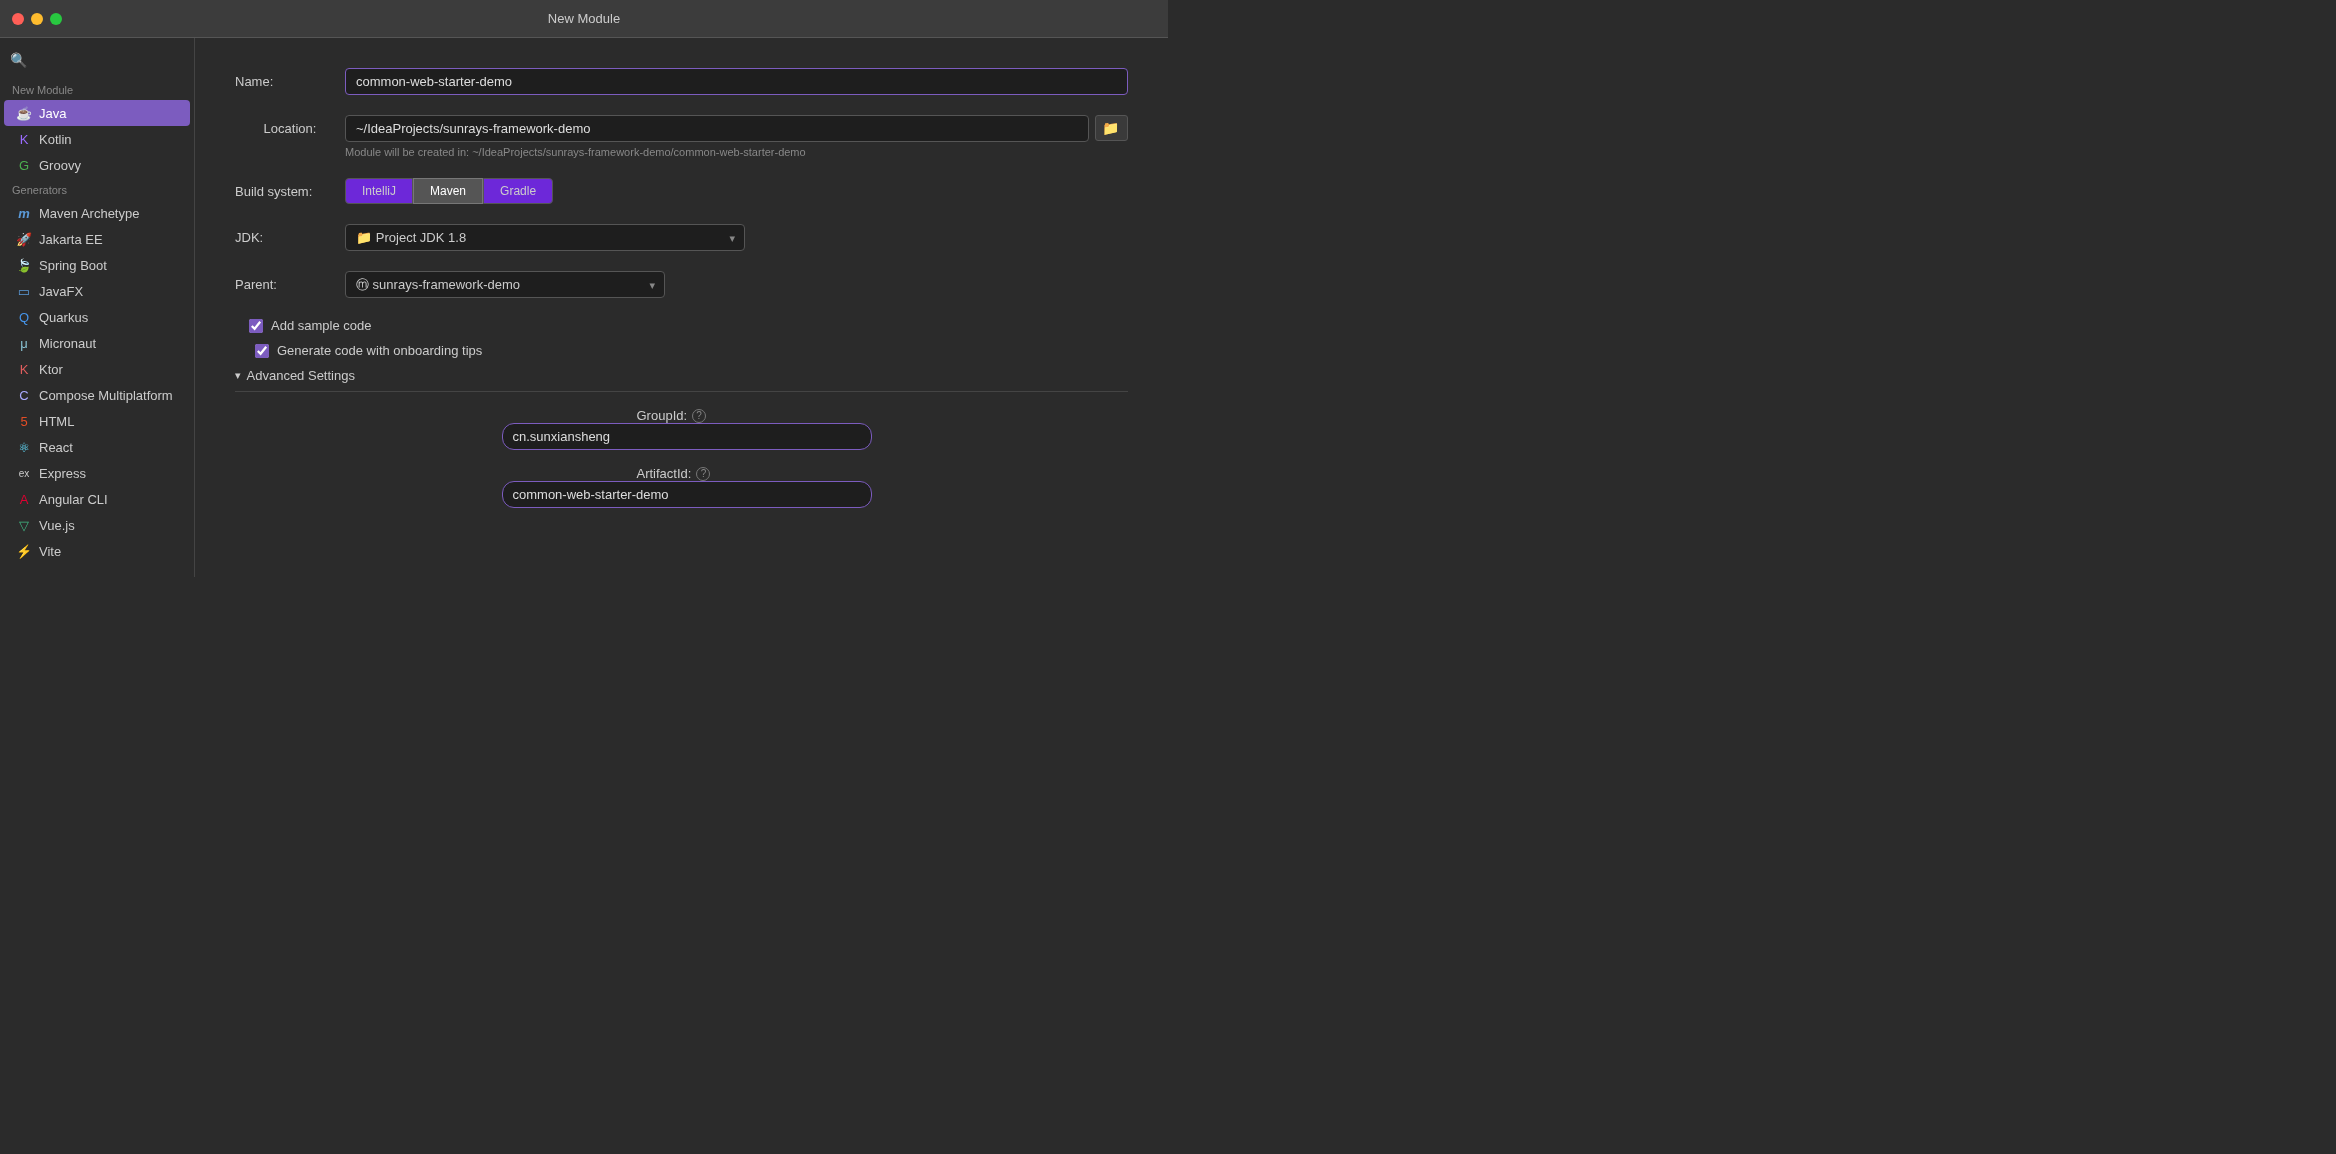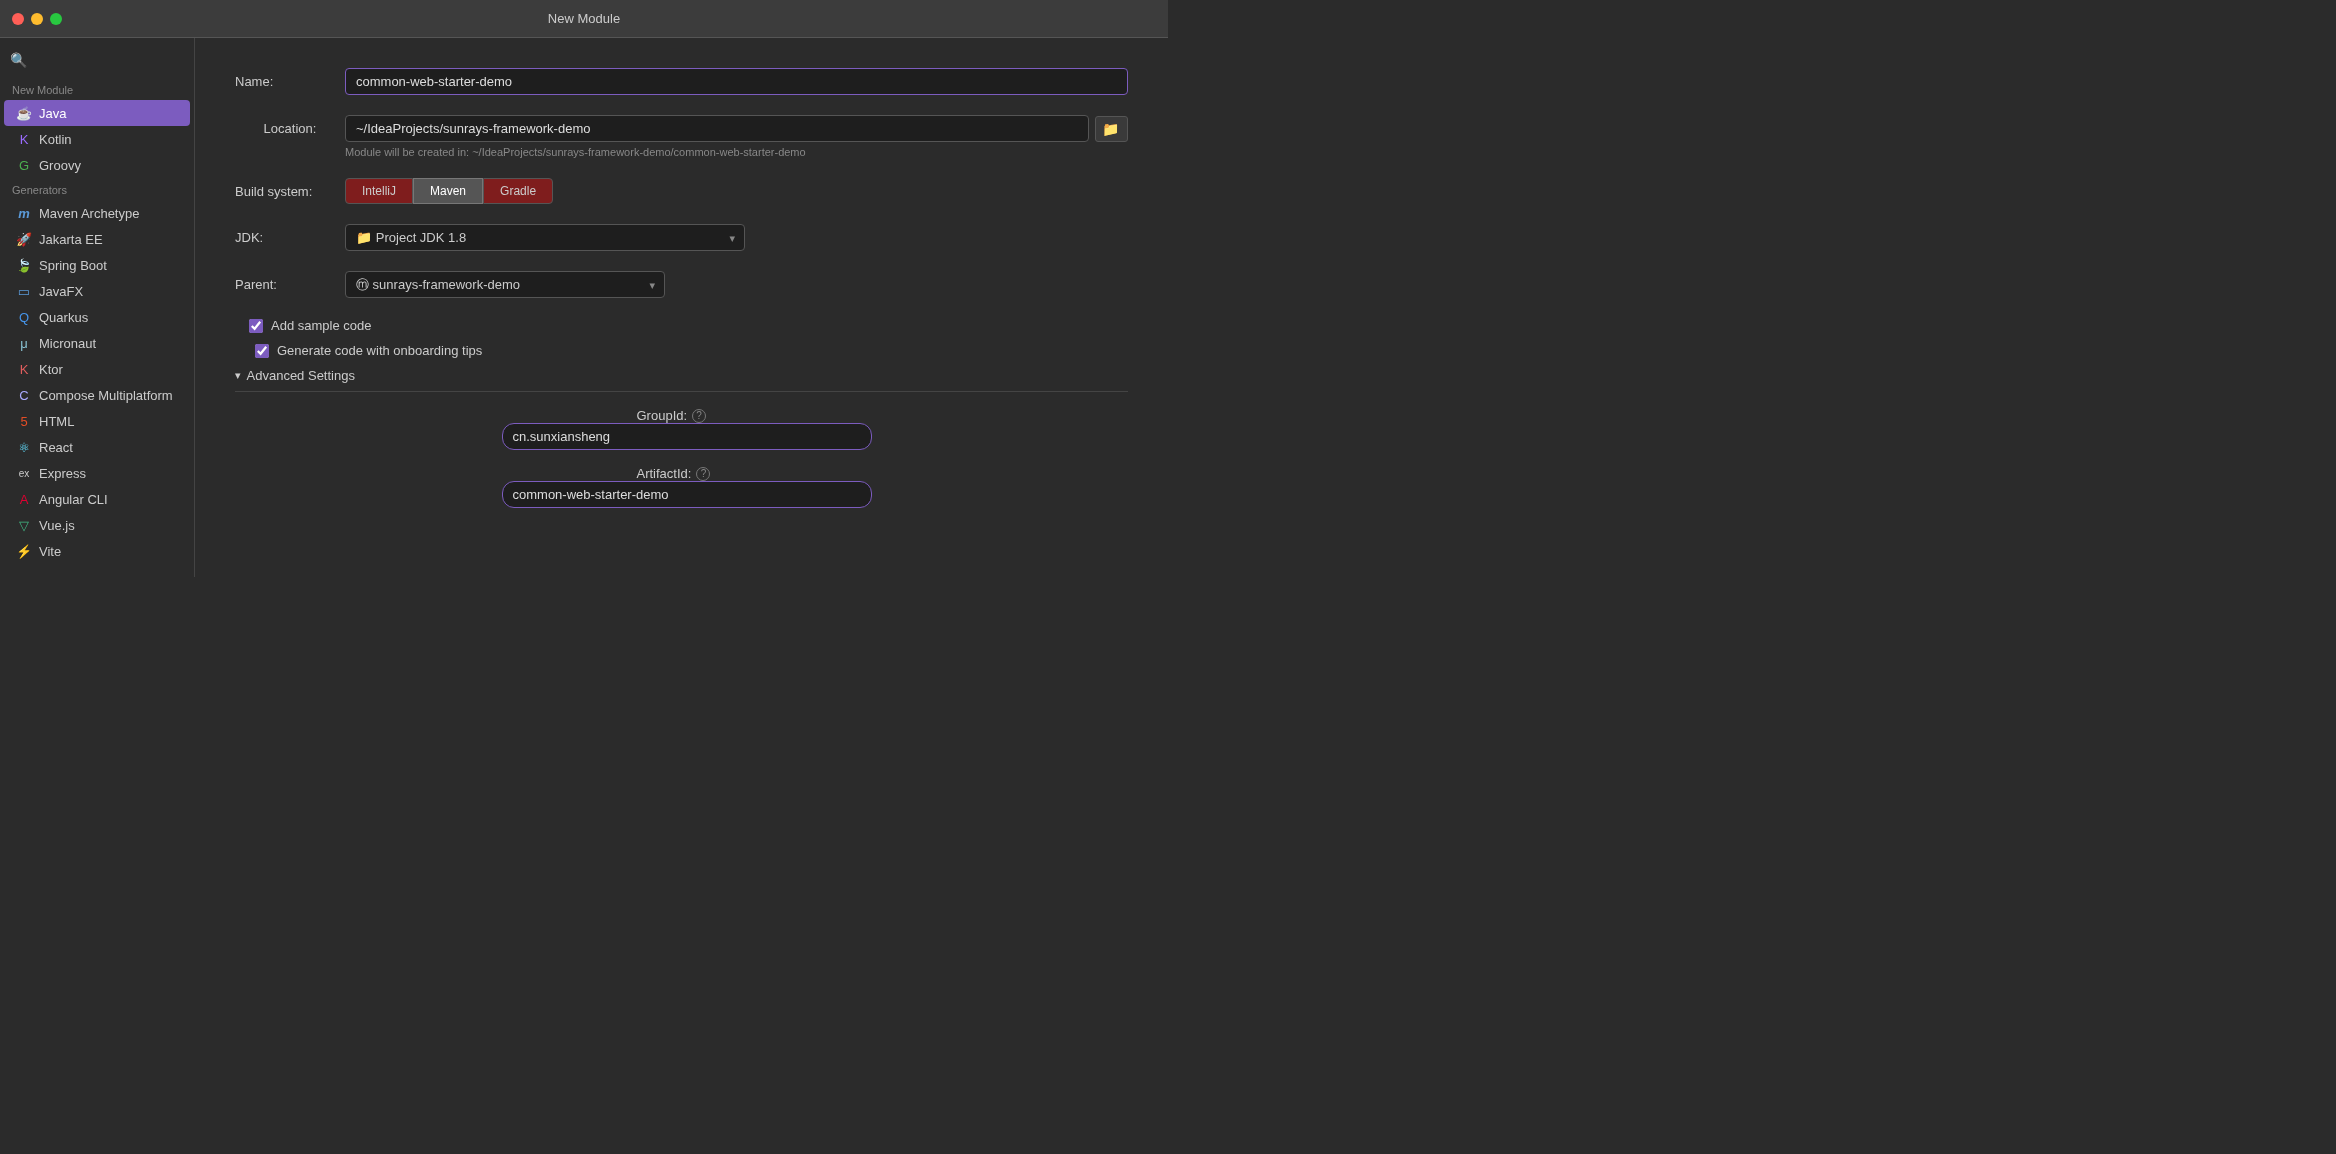--- a/index.html
+++ b/index.html
@@ -119,21 +119,21 @@
       padding: 5px 10px;
       outline: none;
       width: 100%;
     }
     .text-input.location-input {
       border-color: #555;
       width: calc(100% - 28px);
     }
     .location-row {
       display: flex;
-      align-items: flex-end;
+      align-items: flex-start;
       gap: 6px;
       width: 100%;
     }
     .folder-btn {
       background: #3a3a3a;
       border: 1px solid #555;
       border-radius: 3px;
       color: #ccc;
       padding: 4px 7px;
       cursor: pointer;
@@ -142,21 +142,21 @@
     .hint-text {
       font-size: 11px;
       color: #888;
       margin-top: 4px;
     }
     .build-system-row {
       display: flex;
       gap: 0;
     }
     .build-btn {
-      background: #7f1d1d;
+      background: #6d28d9;
       border: 1px solid #555;
       color: #ccc;
       padding: 5px 16px;
       cursor: pointer;
       font-size: 12px;
     }
     .build-btn:first-child { border-radius: 4px 0 0 4px; }
     .build-btn:last-child { border-radius: 0 4px 4px 0; }
     .build-btn.active {
       background: #555;

